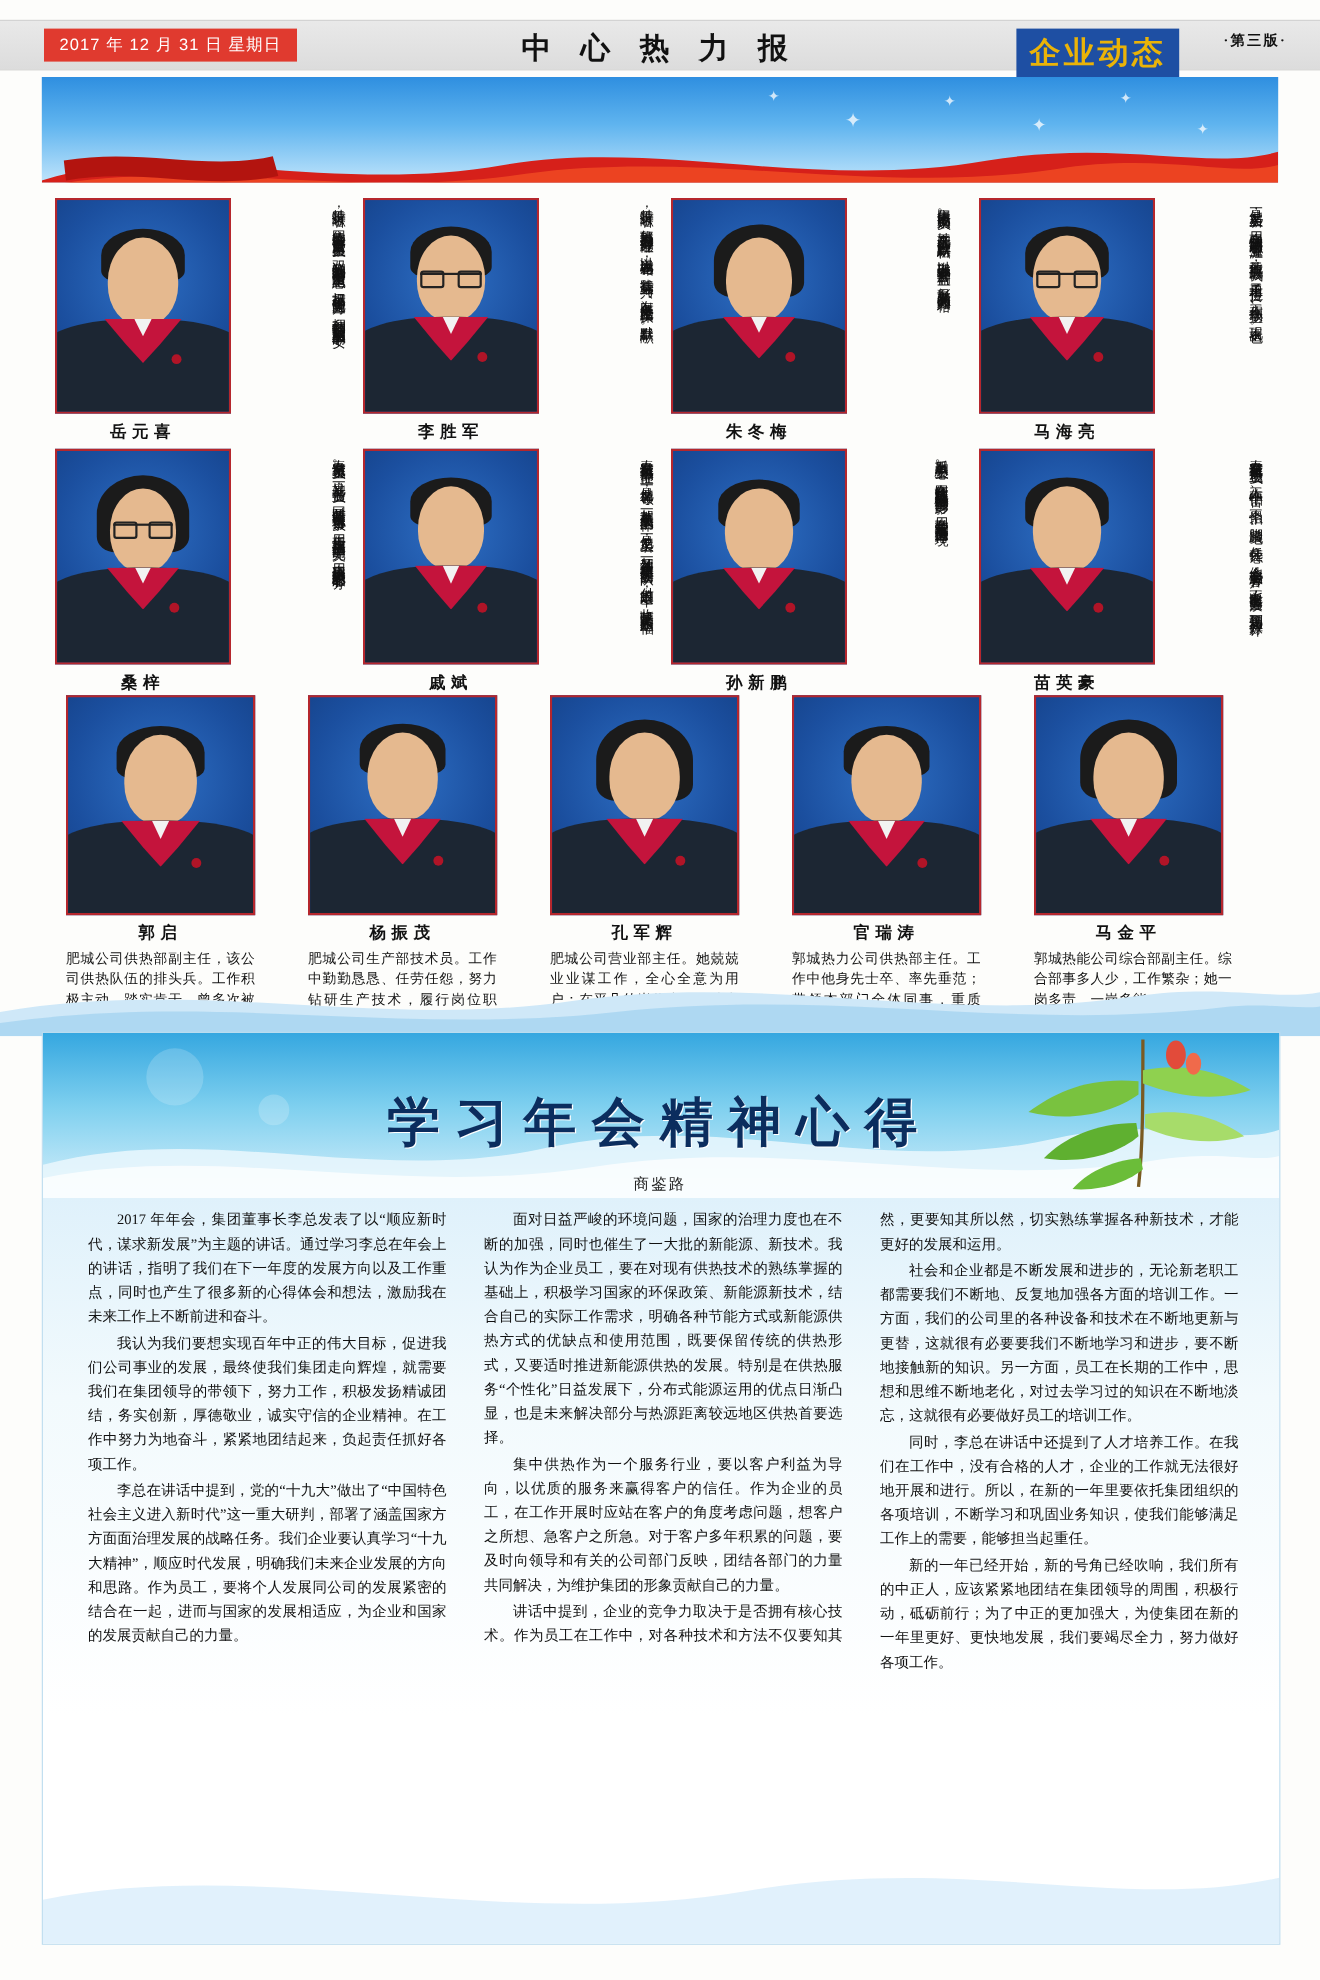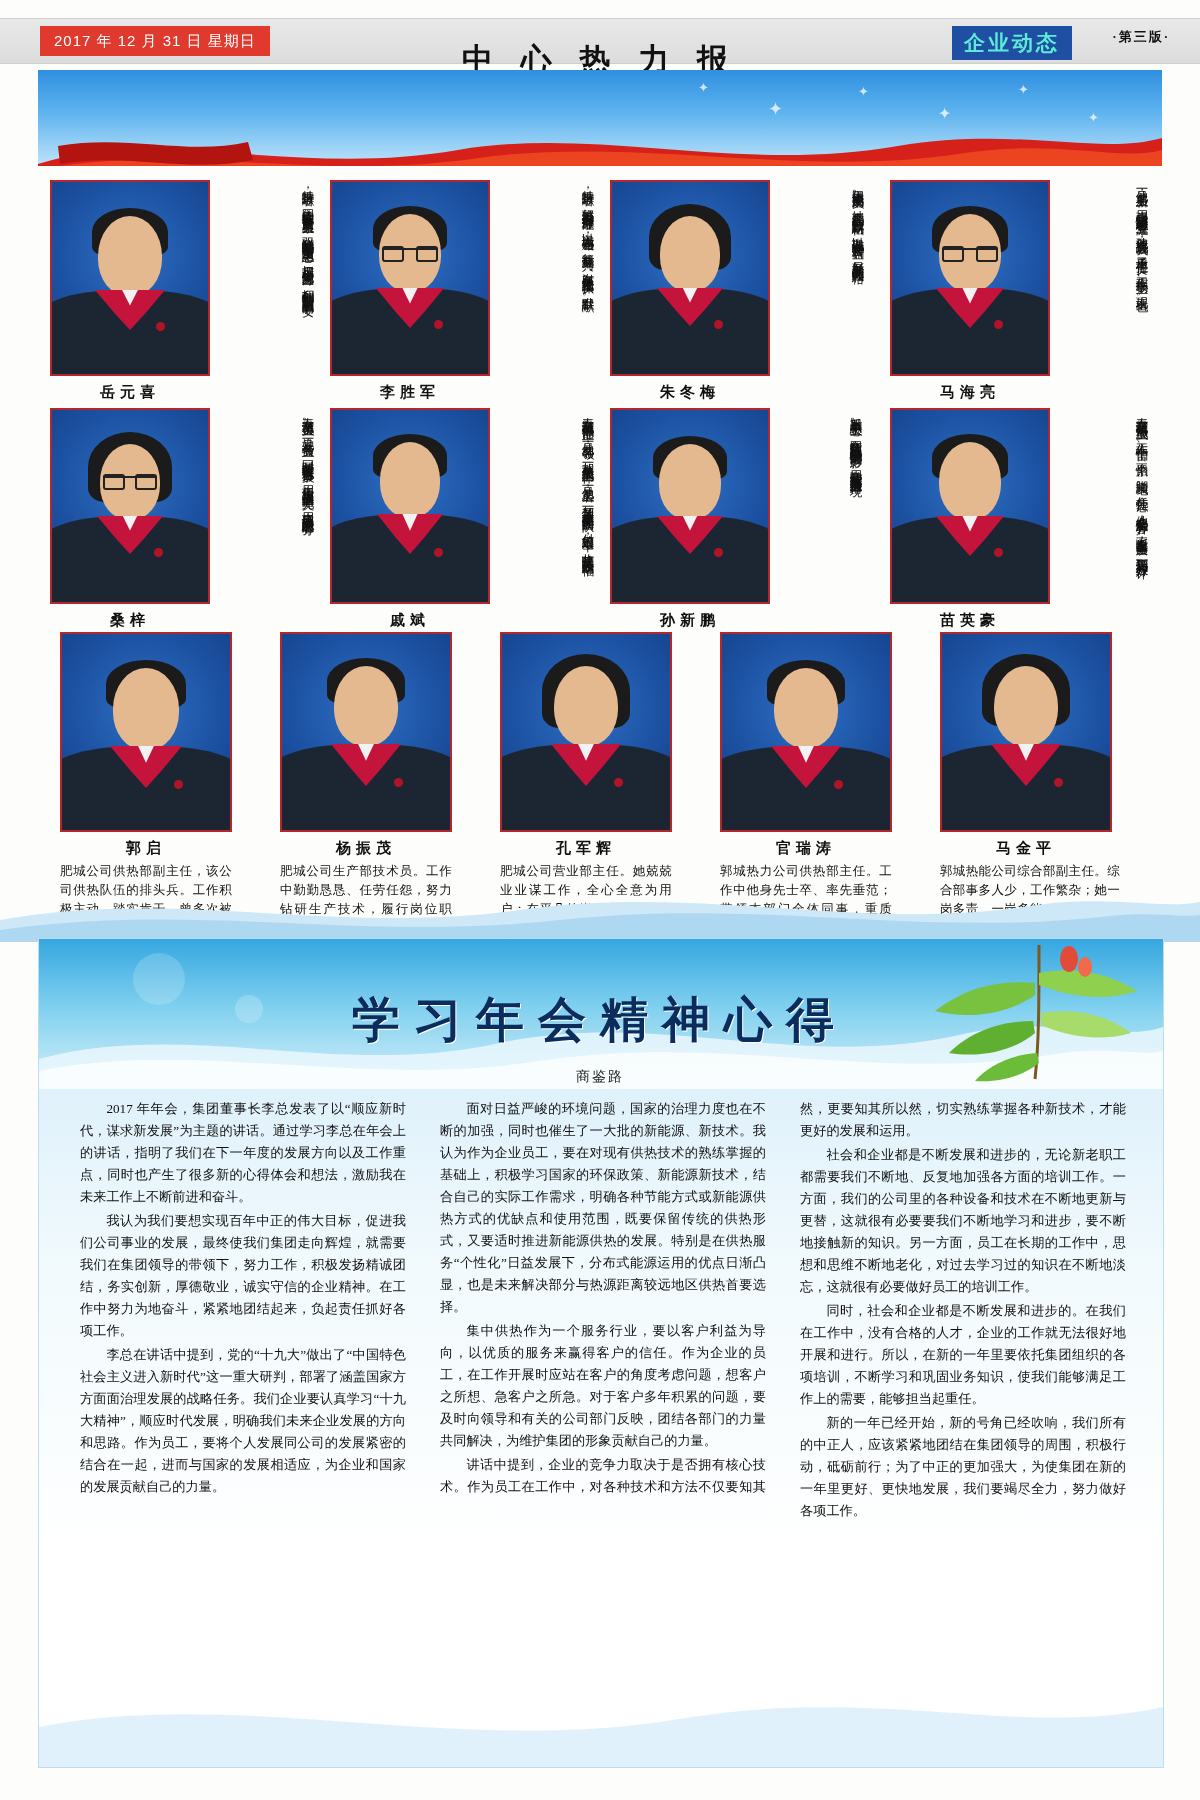--- a/index.html
+++ b/index.html
@@ -21,25 +21,25 @@
     border-top:1px solid #cfcfcf;border-bottom:1px solid #cfcfcf;
   }
   .date-badge{
     position:absolute;left:40px;top:26px;
     background:#e03a2f;color:#fff;font-size:15px;line-height:26px;
     padding:2px 14px;letter-spacing:1px;
     font-family:"Liberation Sans","DejaVu Sans",sans-serif;
   }
   .paper-name{
     position:absolute;left:0;right:0;top:26px;text-align:center;
-    font-size:31px;letter-spacing:10px;color:#111;font-weight:bold;margin-top:13px;
+    font-size:27px;letter-spacing:10px;color:#111;font-weight:bold;
   }
   .section-tag{
     position:absolute;right:128px;top:26px;
-    background:#1e4fa3;color:#5eead4;font-size:21px;font-weight:bold;
+    background:#1e4fa3;color:#eab308;font-size:28px;font-weight:bold;
     padding:3px 12px;letter-spacing:3px;
   }
   .page-no{
     position:absolute;right:30px;top:28px;
     font-size:13px;font-weight:bold;color:#111;letter-spacing:2px;
   }
 
   
   .honor-banner{
     position:absolute;left:38px;top:70px;width:1124px;height:96px;
@@ -414,17 +414,17 @@
   <div class="art-author">商鉴路</div>
 
   <div class="cols">
     <p>2017 年年会，集团董事长李总发表了以“顺应新时代，谋求新发展”为主题的讲话。通过学习李总在年会上的讲话，指明了我们在下一年度的发展方向以及工作重点，同时也产生了很多新的心得体会和想法，激励我在未来工作上不断前进和奋斗。</p>
     <p>我认为我们要想实现百年中正的伟大目标，促进我们公司事业的发展，最终使我们集团走向辉煌，就需要我们在集团领导的带领下，努力工作，积极发扬精诚团结，务实创新，厚德敬业，诚实守信的企业精神。在工作中努力为地奋斗，紧紧地团结起来，负起责任抓好各项工作。</p>
     <p>李总在讲话中提到，党的“十九大”做出了“中国特色社会主义进入新时代”这一重大研判，部署了涵盖国家方方面面治理发展的战略任务。我们企业要认真学习“十九大精神”，顺应时代发展，明确我们未来企业发展的方向和思路。作为员工，要将个人发展同公司的发展紧密的结合在一起，进而与国家的发展相适应，为企业和国家的发展贡献自己的力量。</p>
     <p>面对日益严峻的环境问题，国家的治理力度也在不断的加强，同时也催生了一大批的新能源、新技术。我认为作为企业员工，要在对现有供热技术的熟练掌握的基础上，积极学习国家的环保政策、新能源新技术，结合自己的实际工作需求，明确各种节能方式或新能源供热方式的优缺点和使用范围，既要保留传统的供热形式，又要适时推进新能源供热的发展。特别是在供热服务“个性化”日益发展下，分布式能源运用的优点日渐凸显，也是未来解决部分与热源距离较远地区供热首要选择。</p>
     <p>集中供热作为一个服务行业，要以客户利益为导向，以优质的服务来赢得客户的信任。作为企业的员工，在工作开展时应站在客户的角度考虑问题，想客户之所想、急客户之所急。对于客户多年积累的问题，要及时向领导和有关的公司部门反映，团结各部门的力量共同解决，为维护集团的形象贡献自己的力量。</p>
     <p>讲话中提到，企业的竞争力取决于是否拥有核心技术。作为员工在工作中，对各种技术和方法不仅要知其然，更要知其所以然，切实熟练掌握各种新技术，才能更好的发展和运用。</p>
     <p>社会和企业都是不断发展和进步的，无论新老职工都需要我们不断地、反复地加强各方面的培训工作。一方面，我们的公司里的各种设备和技术在不断地更新与更替，这就很有必要要我们不断地学习和进步，要不断地接触新的知识。另一方面，员工在长期的工作中，思想和思维不断地老化，对过去学习过的知识在不断地淡忘，这就很有必要做好员工的培训工作。</p>
-    <p>同时，社会和企业都是不断发展和进步的。在我们在工作中，没有合格的人才，企业的工作就无法很好地开展和进行。所以，在新的一年里要依托集团组织的各项培训，不断学习和巩固业务知识，使我们能够满足工作上的需要，能够担当起重任。</p>
+    <p>同时，李总在讲话中还提到了人才培养工作。在我们在工作中，没有合格的人才，企业的工作就无法很好地开展和进行。所以，在新的一年里要依托集团组织的各项培训，不断学习和巩固业务知识，使我们能够满足工作上的需要，能够担当起重任。</p>
     <p>新的一年已经开始，新的号角已经吹响，我们所有的中正人，应该紧紧地团结在集团领导的周围，积极行动，砥砺前行；为了中正的更加强大，为使集团在新的一年里更好、更快地发展，我们要竭尽全力，努力做好各项工作。</p>
   </div>
 
 </div>
 
 </body></html>

